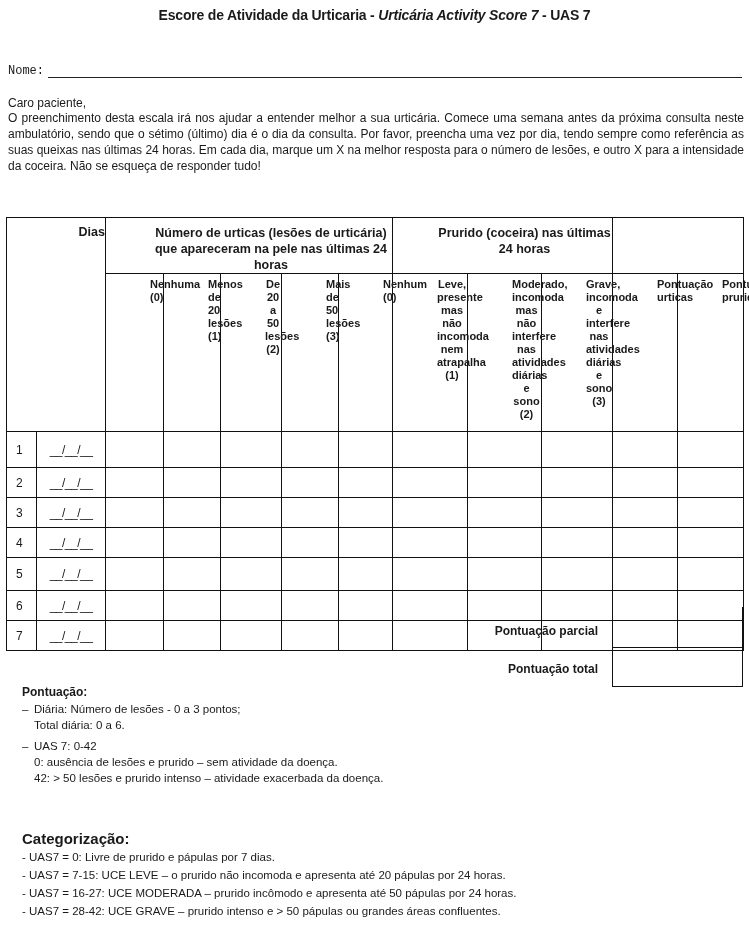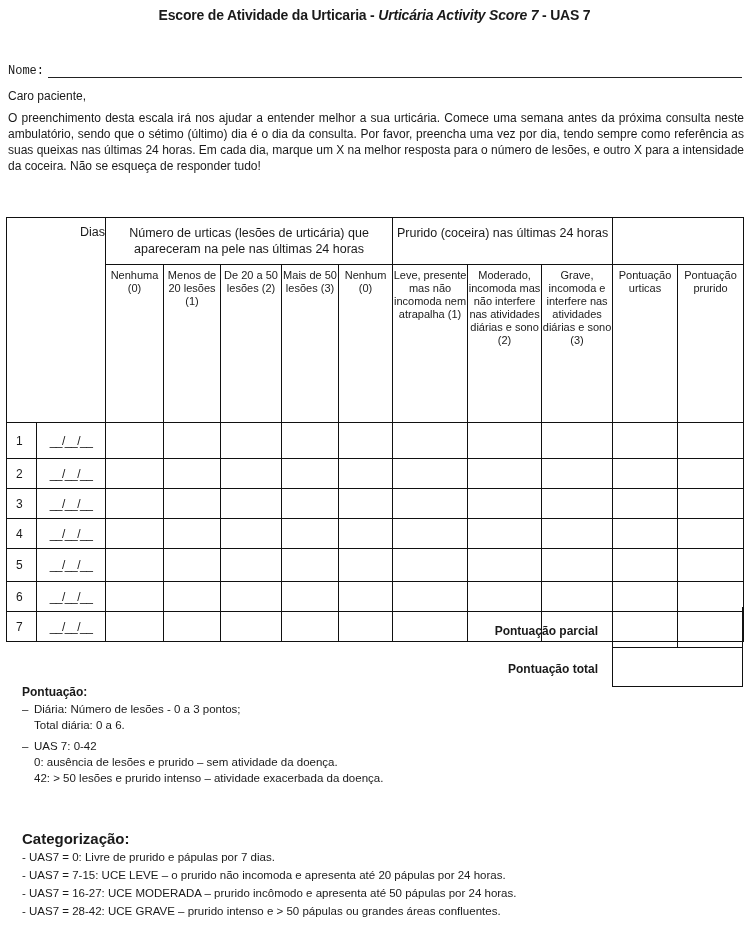--- a/index.html
+++ b/index.html
@@ -8,36 +8,37 @@
   .title {
     position: absolute; top: 7px; left: 0; width: 749px; text-align: center;
     font-size: 14px; font-weight: bold; letter-spacing: -0.2px;
   }
   .title .ital { font-style: italic; }
   .name-row {
     position: absolute; top: 64px; left: 8px; width: 734px;
     font-size: 12px; display: flex; align-items: flex-end; font-family: Liberation Mono, monospace;
   }
   .name-row .line { flex: 1; border-bottom: 1px solid #222; margin-left: 4px; height: 10px; }
-  .greeting { position: absolute; top: 89px; left: 8px; font-size: 12px; }
+  .greeting { position: absolute; top: 96px; left: 8px; font-size: 12px; }
   .intro {
     position: absolute; top: 110px; left: 8px; width: 736px;
     font-size: 12px; line-height: 16px; text-align: justify;
   }
   table.uas {
     position: absolute; top: 217px; left: 6px; width: 737px;
     border-collapse: collapse; table-layout: fixed;
     font-family: "Liberation Sans", sans-serif;
   }
   table.uas td, table.uas th {
     border: 1.5px solid #111; vertical-align: top; padding: 0;
   }
   table.uas th {
-    font-weight: normal; font-size: 11px; line-height: 13px; text-align: center;
+    font-weight: bold; font-size: 11px; line-height: 13px; text-align: center;
     padding-top: 4px;
+    padding-left: 44px;
   }
   .grp-head { font-size: 12.5px !important; line-height: 16px !important; padding-top: 7px !important; }
   .dias-head { text-align: right !important; padding-right: 18px; font-size: 12.5px !important; padding-top: 8px !important; }
   tr.hdr1 { height: 47px; }
   tr.hdr2 { height: 158px; }
   tr.day { height: 30px; }
   tr.day.first { height: 36px; }
   tr.day.tall { height: 33px; }
   td.num { font-size: 12px; text-align: left; padding-left: 9px !important; vertical-align: middle !important; }
   td.date { font-size: 12px; text-align: center; vertical-align: middle !important; letter-spacing: -0.5px; }

